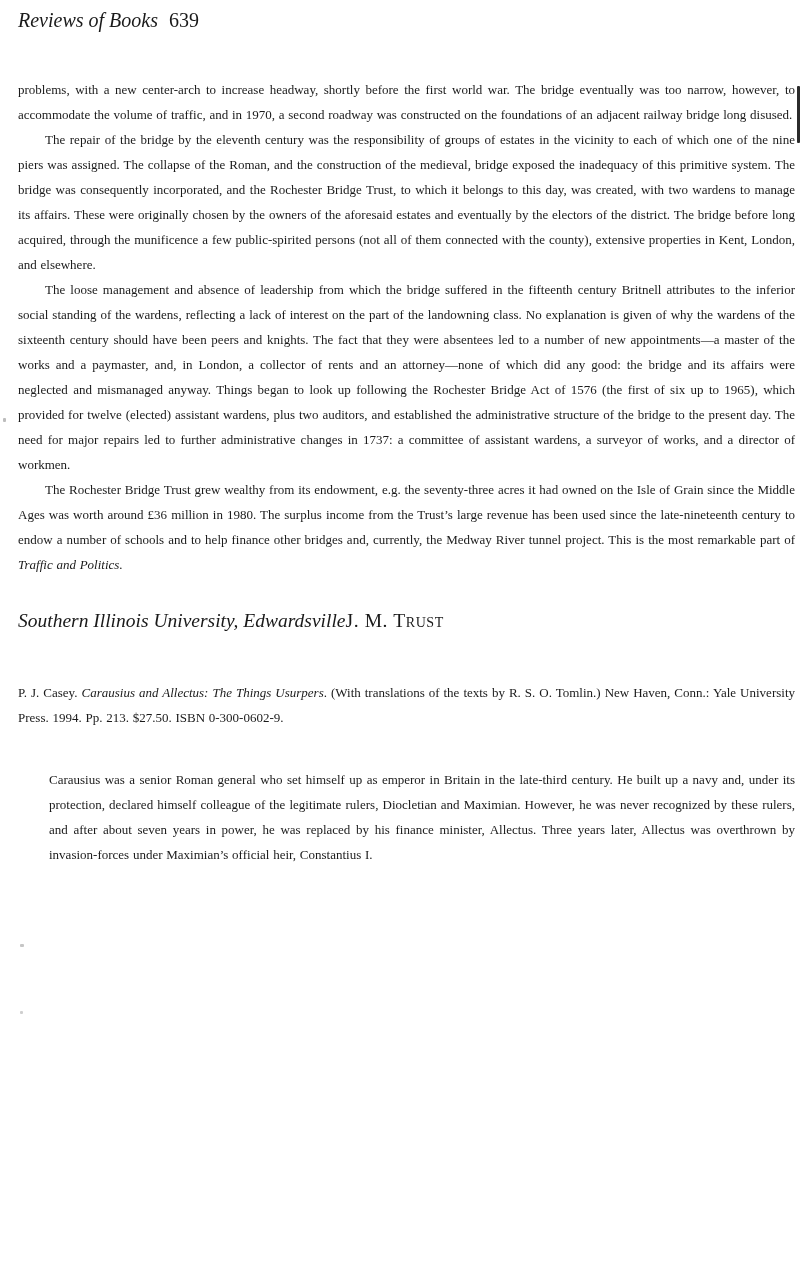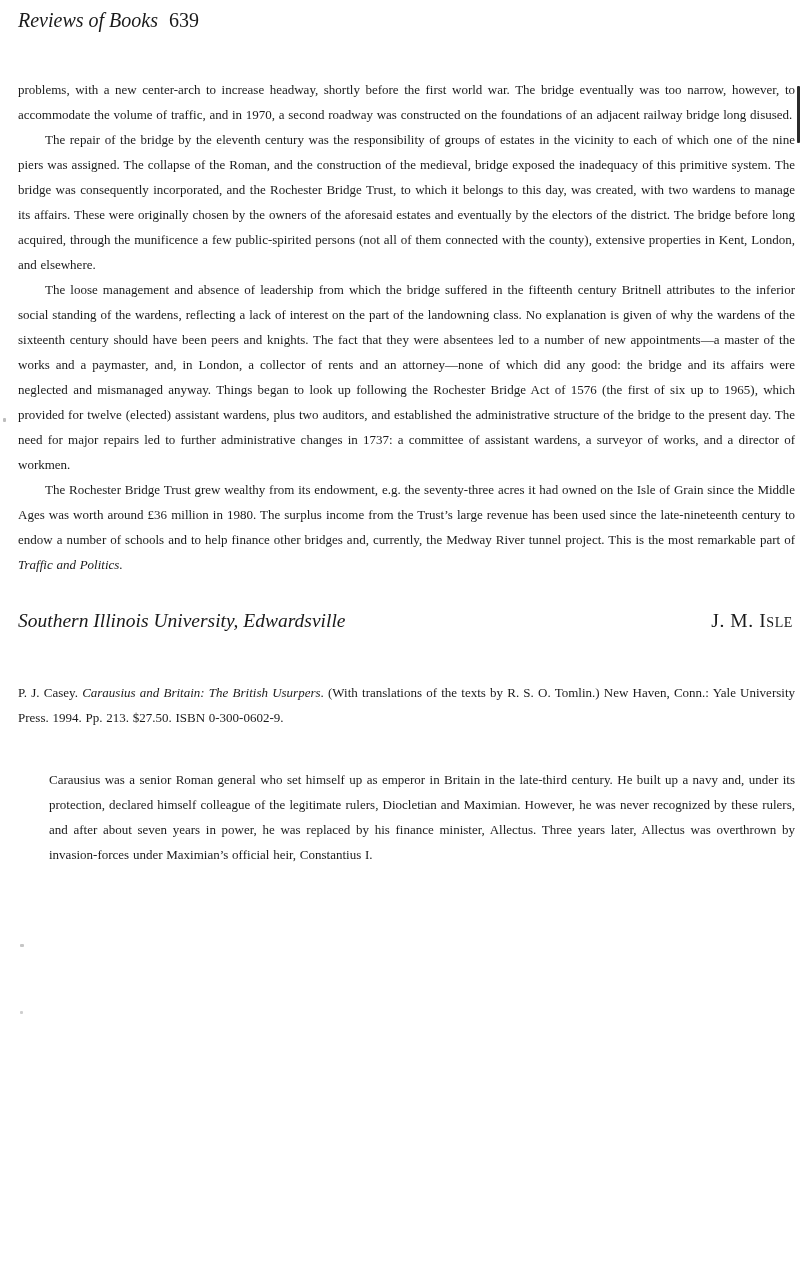--- a/index.html
+++ b/index.html
@@ -53,21 +53,21 @@
   .para.indent {
     text-indent: 27px;
   }
   .it {
     font-style: italic;
   }
   
   .signature {
     margin-top: 31px;
     display: flex;
-    justify-content: space-between;
+    justify-content: flex-start;
     align-items: baseline;
     font-size: 19.5px;
     line-height: 25px;
     padding-right: 2px;
   }
   .affil {
     font-style: italic;
   }
   .reviewer {
     font-variant: small-caps;
@@ -112,25 +112,25 @@
 
   <div class="body-text">
       <p class="para"><span>problems, with a new center-arch to increase headway, shortly before the first world war. The bridge eventually was too narrow, however, to accommodate the volume of traffic, and in 1970, a second roadway was constructed on the foundations of an adjacent railway bridge long disused.</span></p>
       <p class="para indent"><span>The repair of the bridge by the eleventh century was the responsibility of groups of estates in the vicinity to each of which one of the nine piers was assigned. The collapse of the Roman, and the construction of the medieval, bridge exposed the inadequacy of this primitive system. The bridge was consequently incorporated, and the Rochester Bridge Trust, to which it belongs to this day, was created, with two wardens to manage its affairs. These were originally chosen by the owners of the aforesaid estates and eventually by the electors of the district. The bridge before long acquired, through the munificence a few public-spirited persons (not all of them connected with the county), extensive properties in Kent, London, and elsewhere.</span></p>
       <p class="para indent"><span>The loose management and absence of leadership from which the bridge suffered in the fifteenth century Britnell attributes to the inferior social standing of the wardens, reflecting a lack of interest on the part of the landowning class. No explanation is given of why the wardens of the sixteenth century should have been peers and knights. The fact that they were absentees led to a number of new appointments—a master of the works and a paymaster, and, in London, a collector of rents and an attorney—none of which did any good: the bridge and its affairs were neglected and mismanaged anyway. Things began to look up following the Rochester Bridge Act of 1576 (the first of six up to 1965), which provided for twelve (elected) assistant wardens, plus two auditors, and established the administrative structure of the bridge to the present day. The need for major repairs led to further administrative changes in 1737: a committee of assistant wardens, a surveyor of works, and a director of workmen.</span></p>
       <p class="para indent"><span>The Rochester Bridge Trust grew wealthy from its endowment, e.g. the seventy-three acres it had owned on the Isle of Grain since the Middle Ages was worth around £36 million in 1980. The surplus income from the Trust’s large revenue has been used since the late-nineteenth century to endow a number of schools and to help finance other bridges and, currently, the Medway River tunnel project. This is the most remarkable part of </span><span class="it">Traffic and Politics.</span></p>
     </div>
 
   <div class="signature">
     <span class="affil">Southern Illinois University, Edwardsville</span>
-    <span class="reviewer">J. M. Isle</span>
+    <span class="reviewer">J. M. Trust</span>
   </div>
 
   <div class="citation">
-      <p class="para"><span>P. J. Casey. </span><span class="it">Carausius and Britain: The British Usurpers</span><span>. (With translations of the texts by R. S. O. Tomlin.) New Haven, Conn.: Yale University Press. 1994. Pp. 213. $27.50. ISBN 0-300-0602-9.</span></p>
+      <p class="para"><span>P. J. Casey. </span><span class="it">Carausius and Allectus: The Things Usurpers</span><span>. (With translations of the texts by R. S. O. Tomlin.) New Haven, Conn.: Yale University Press. 1994. Pp. 213. $27.50. ISBN 0-300-0602-9.</span></p>
     </div>
 
   <div class="body-text review-open">
       <p class="para"><span>Carausius was a senior Roman general who set himself up as emperor in Britain in the late-third century. He built up a navy and, under its protection, declared himself colleague of the legitimate rulers, Diocletian and Maximian. However, he was never recognized by these rulers, and after about seven years in power, he was replaced by his finance minister, Allectus. Three years later, Allectus was overthrown by invasion-forces under Maximian’s official heir, Constantius I.</span></p>
     </div>
 
   <div class="artifact artifact-bar"></div>
   <div class="artifact speck-1"></div>
   <div class="artifact speck-2"></div>
   <div class="artifact speck-3"></div>

